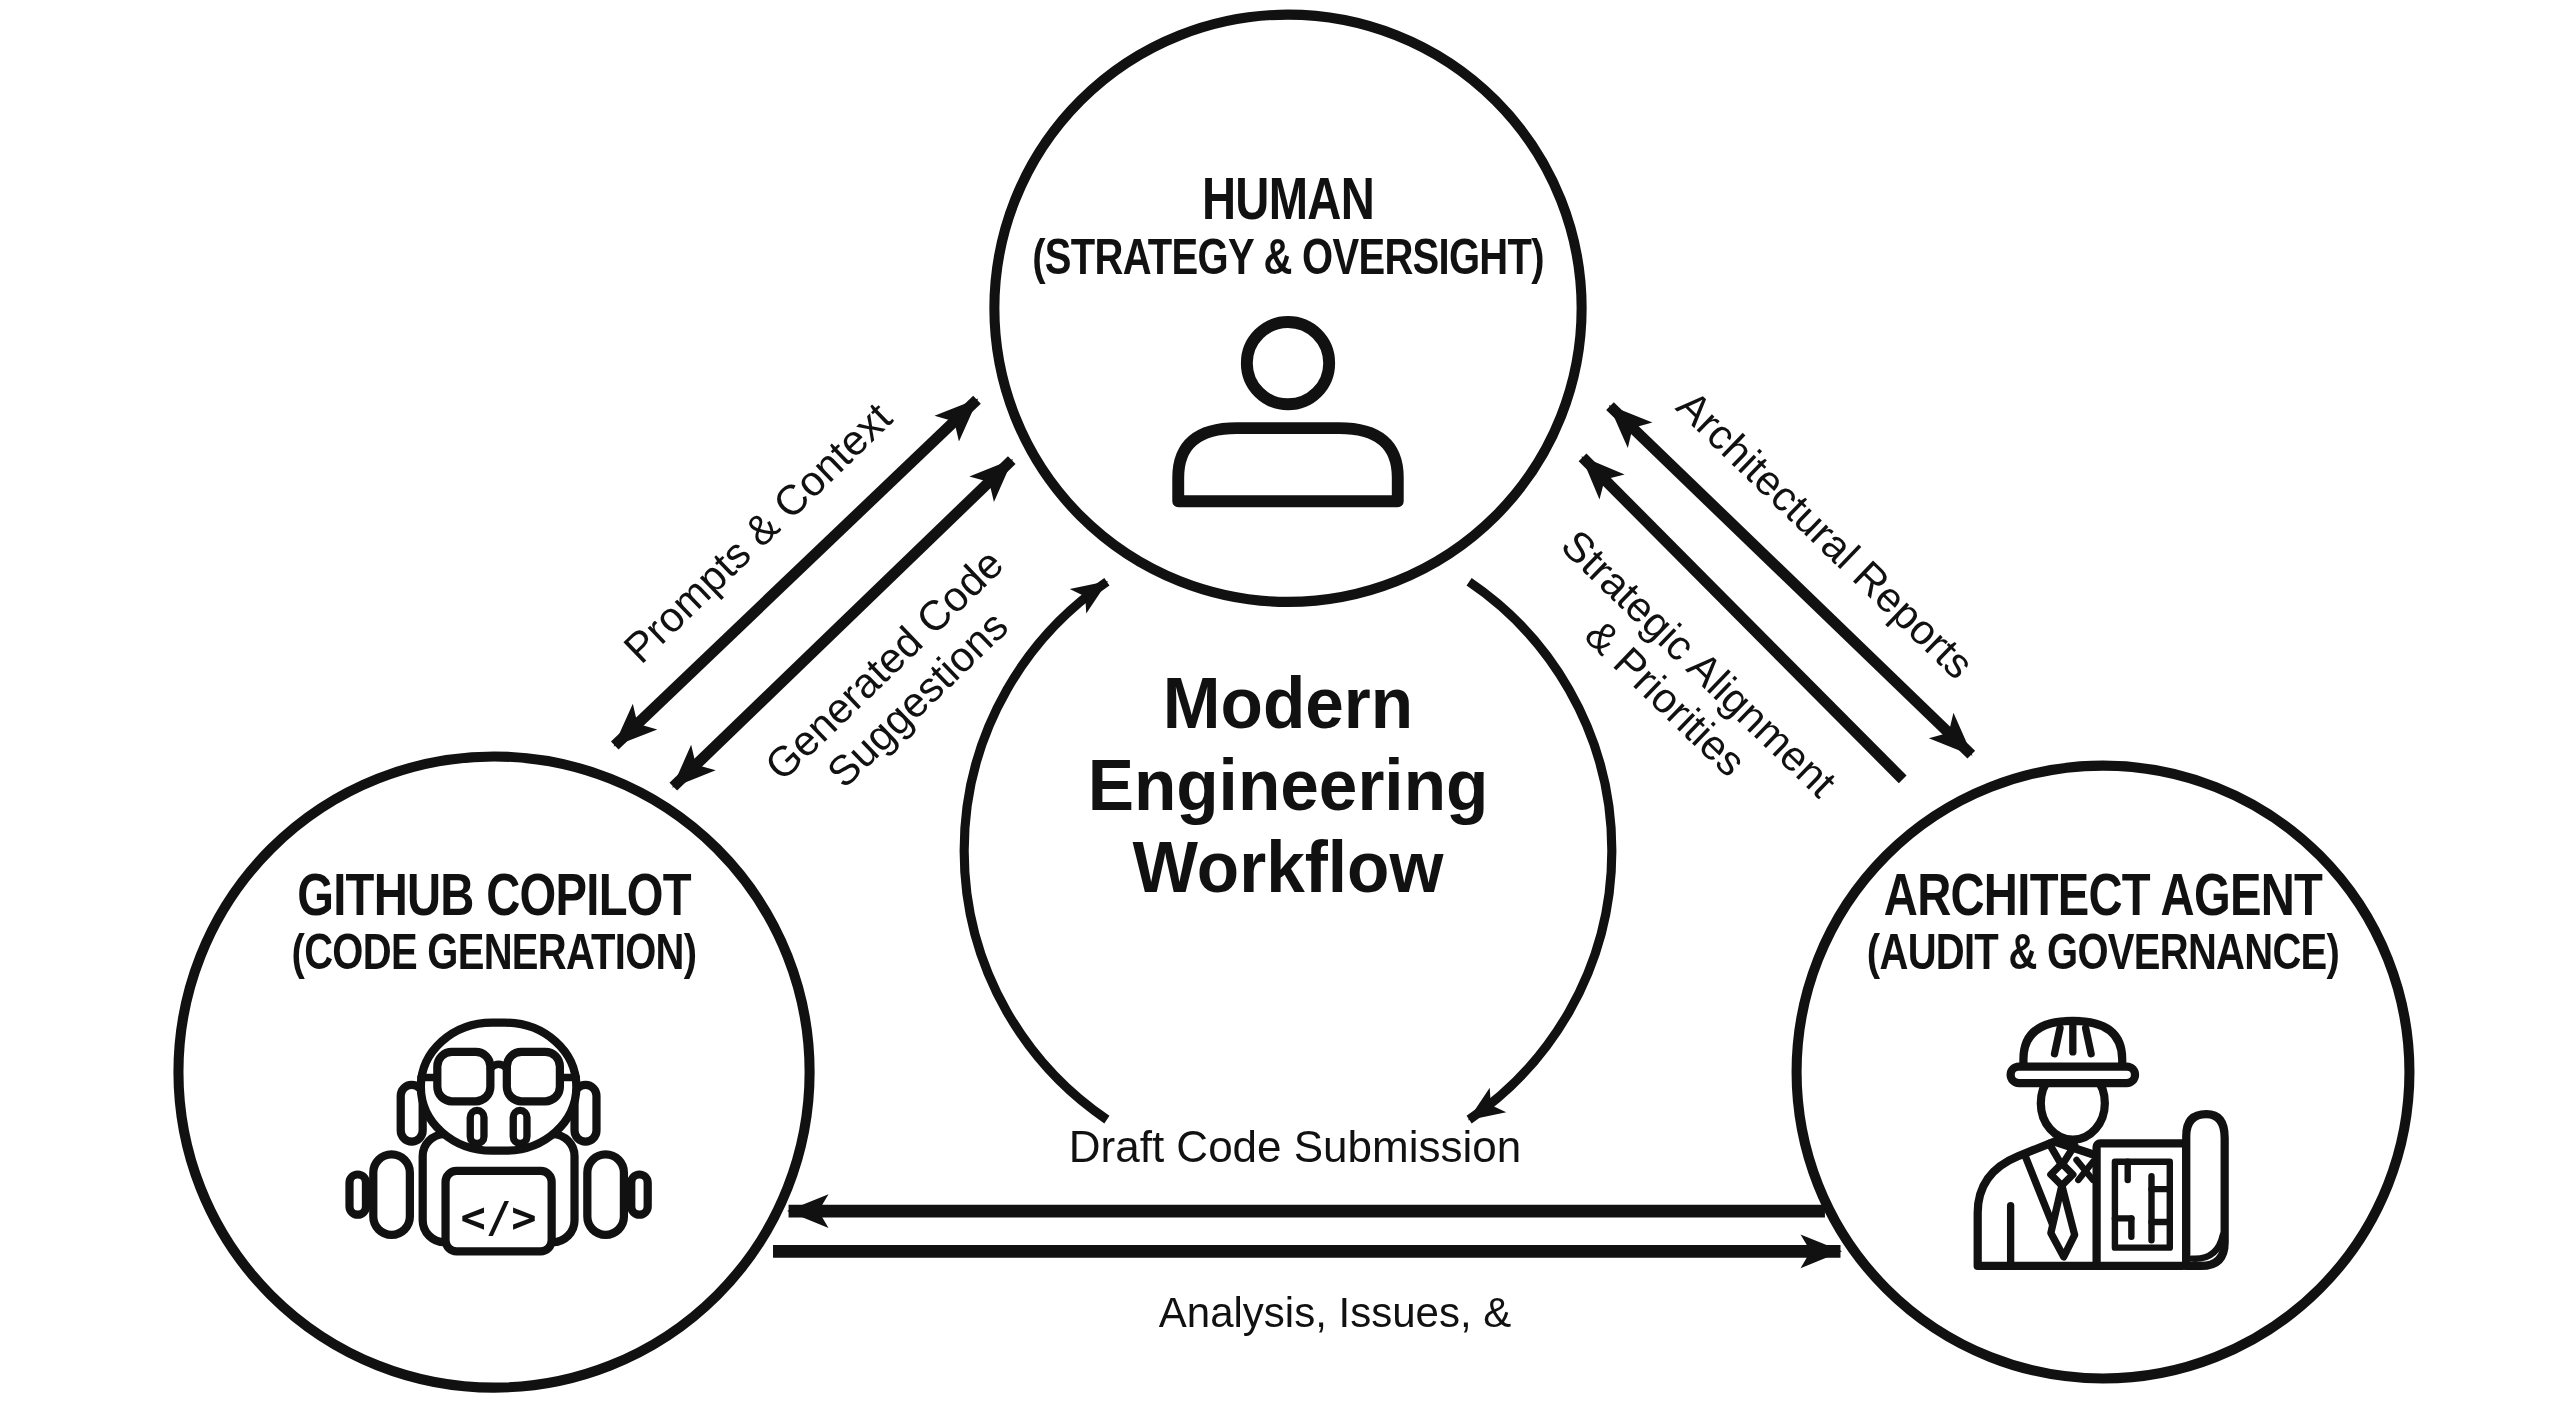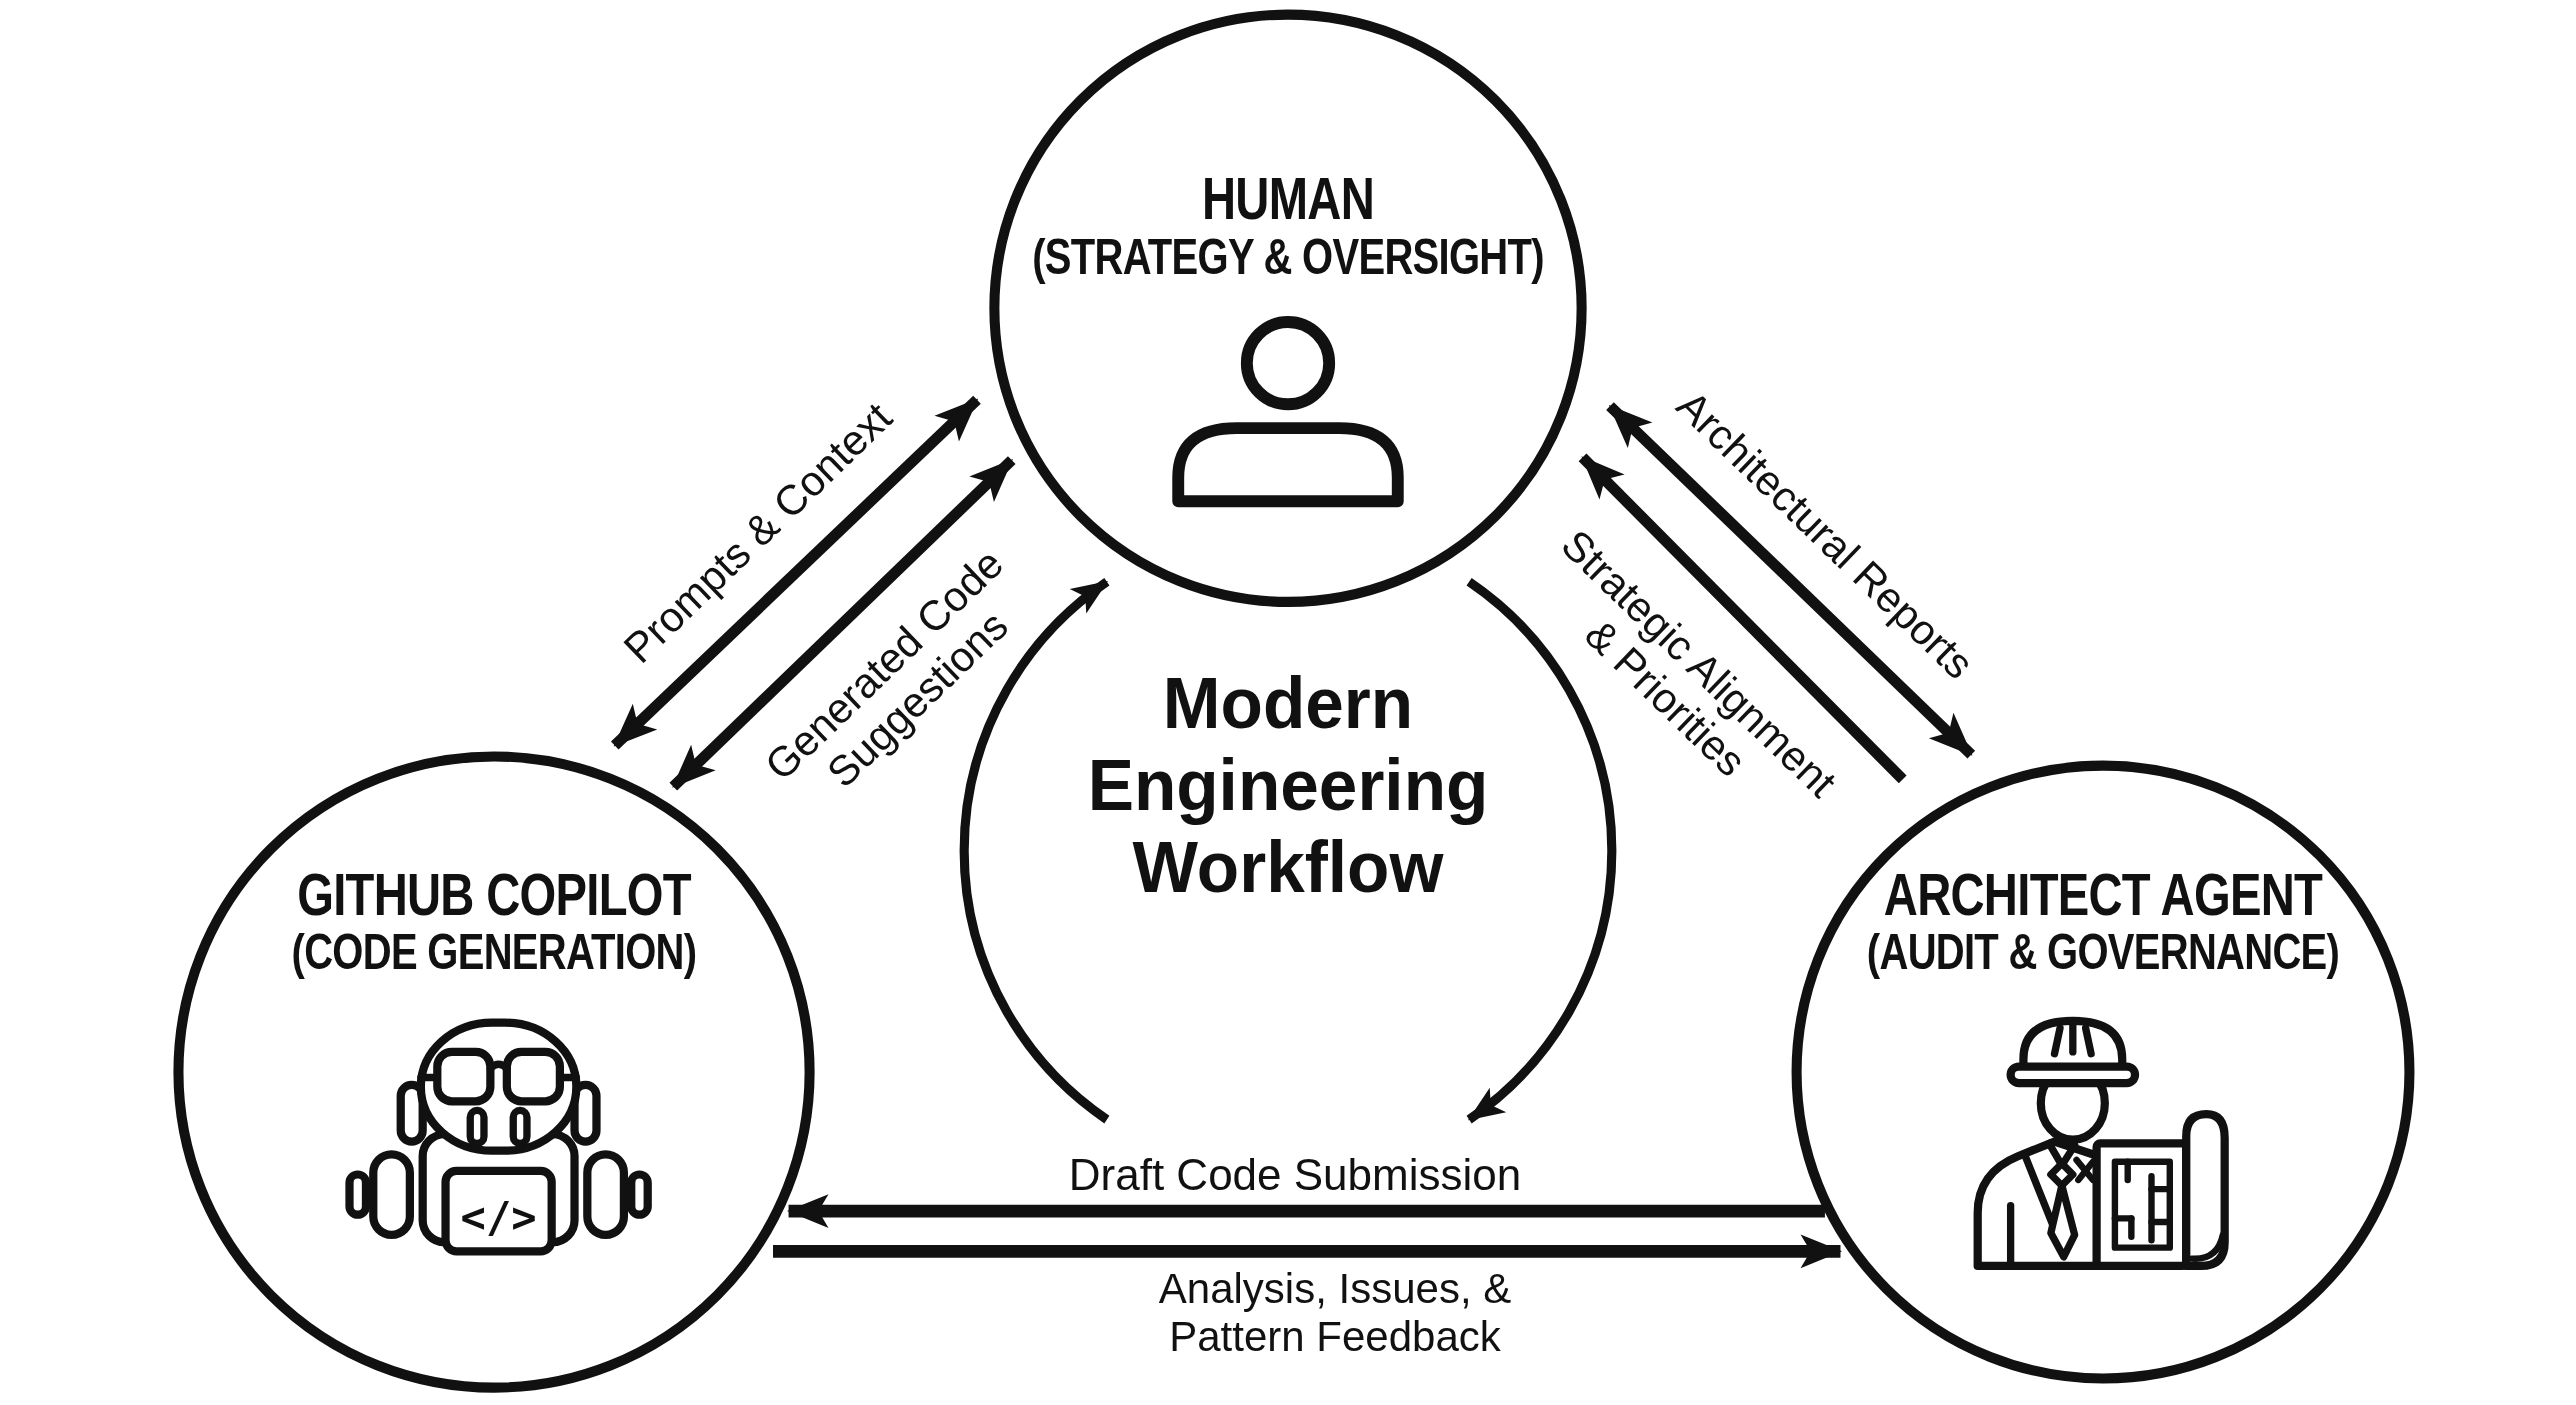--- a/index.html
+++ b/index.html
@@ -126,21 +126,20 @@
     <span style="display:block">Suggestions</span>
   </div>
 
   <div class="t edge-label rot-r" style="left:1825px;top:535px;">Architectural Reports</div>
 
   <div class="t edge-label rot-r" style="left:1682px;top:681px;">
     <span style="display:block">Strategic Alignment</span>
     <span style="display:block">&amp; Priorities</span>
   </div>
 
-  <div class="t draft-label" style="left:1295px;top:1175px;">Draft Code Submission</div>
+  <div class="t draft-label" style="left:1295px;top:1147px;">Draft Code Submission</div>
 
   <div class="t edge-label" style="left:1335px;top:1313px;">
     <span style="display:block">Analysis, Issues, &amp;</span>
-    <span style="display:block">Pattern Feedback</span>
   </div>
 
 </div>
 
 
 </body></html>

